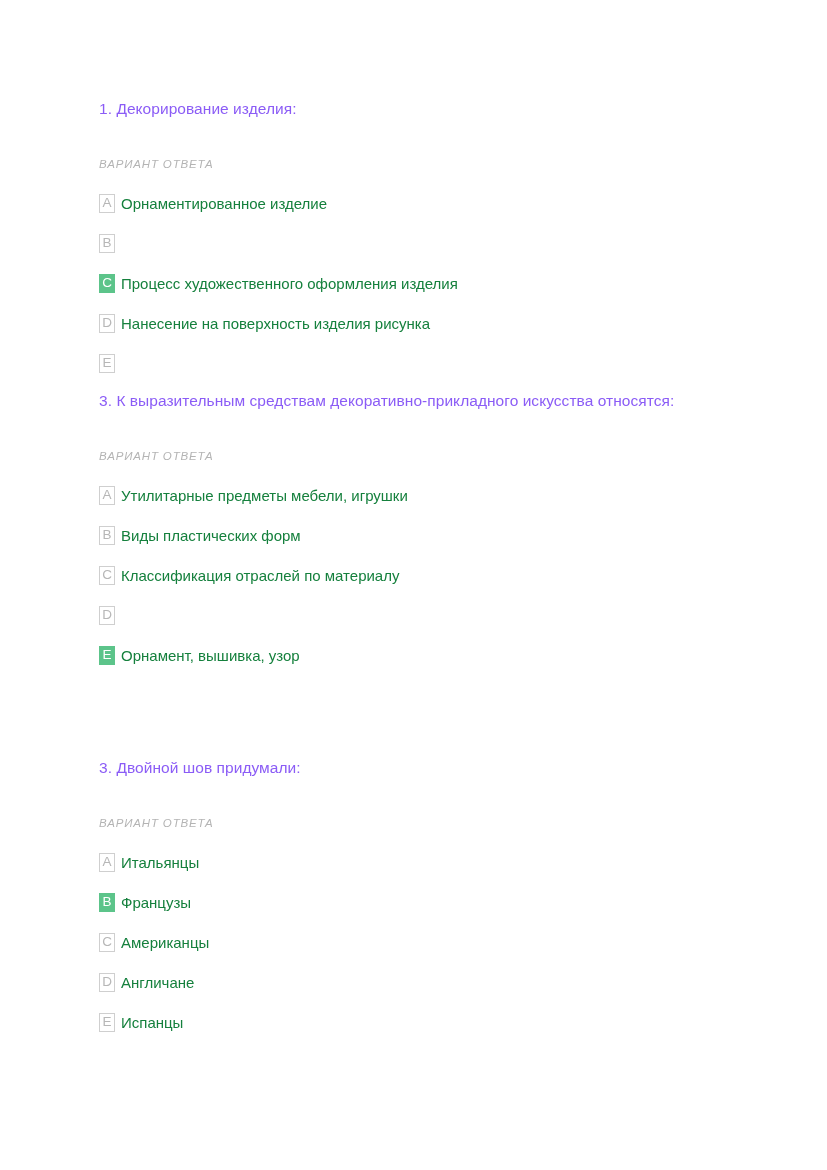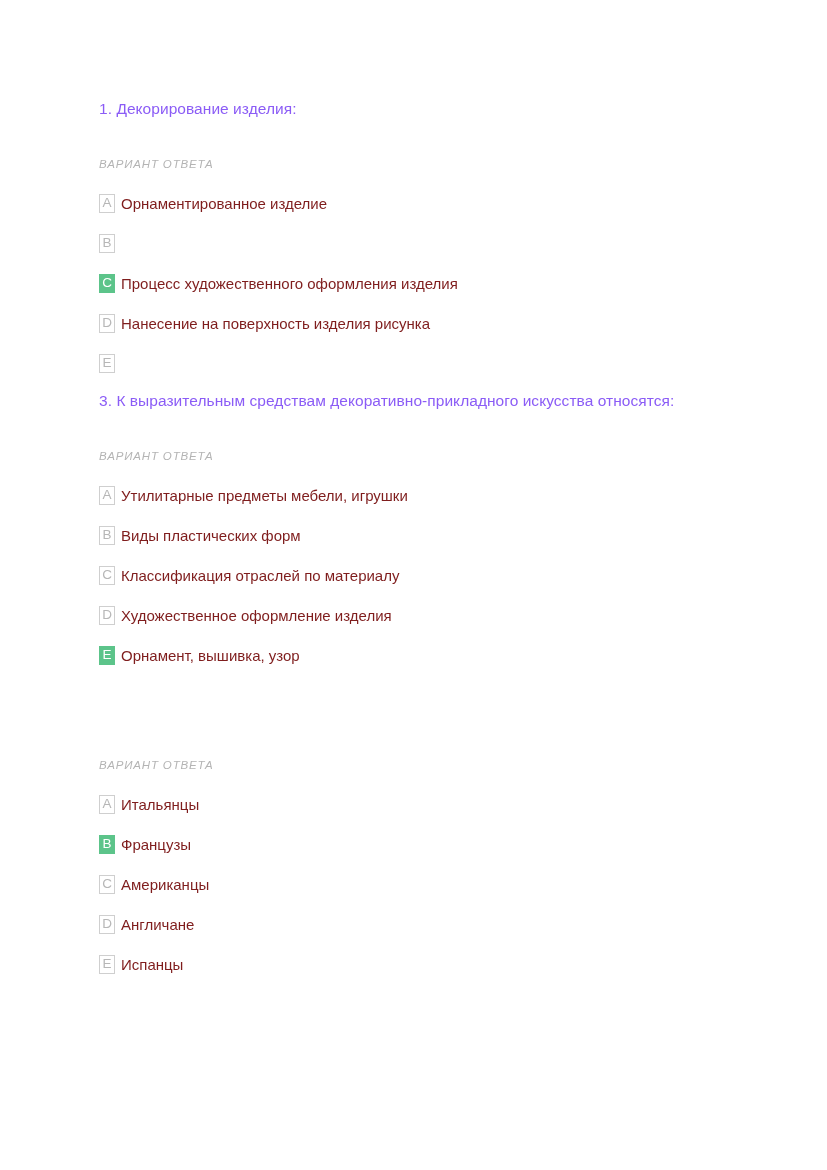--- a/index.html
+++ b/index.html
@@ -84,21 +84,21 @@
 
   .option-row.is-correct .option-badge {
     background: #5cc48a;
     border-color: #5cc48a;
     color: #ffffff;
   }
 
   .option-text {
     font-size: 15px;
     line-height: 19px;
-    color: #7f1d1d;
+    color: #15803d;
     white-space: nowrap;
   }
 
   
   .gap-small { height: 18px; }
   
   .gap-large { height: 93px; }
 </style>
 </head>
 <body>
@@ -144,32 +144,32 @@
         <li class="option-row">
           <span class="option-badge">B</span>
           <span class="option-text">Виды пластических форм</span>
         </li>
         <li class="option-row">
           <span class="option-badge">C</span>
           <span class="option-text">Классификация отраслей по материалу</span>
         </li>
         <li class="option-row">
           <span class="option-badge">D</span>
-          <span class="option-text">Художественное оформление изделия</span>
         </li>
         <li class="option-row is-correct">
           <span class="option-badge">E</span>
           <span class="option-text">Орнамент, вышивка, узор</span>
         </li>
       </ul>
     </section>
 
     <div class="gap-large"></div>
 
     <section class="question-block">
+      <p class="question-title">3. Двойной шов придумали:</p>
       <p class="answers-label">ВАРИАНТ ОТВЕТА</p>
       <ul class="option-list">
         <li class="option-row">
           <span class="option-badge">A</span>
           <span class="option-text">Итальянцы</span>
         </li>
         <li class="option-row is-correct">
           <span class="option-badge">B</span>
           <span class="option-text">Французы</span>
         </li>

